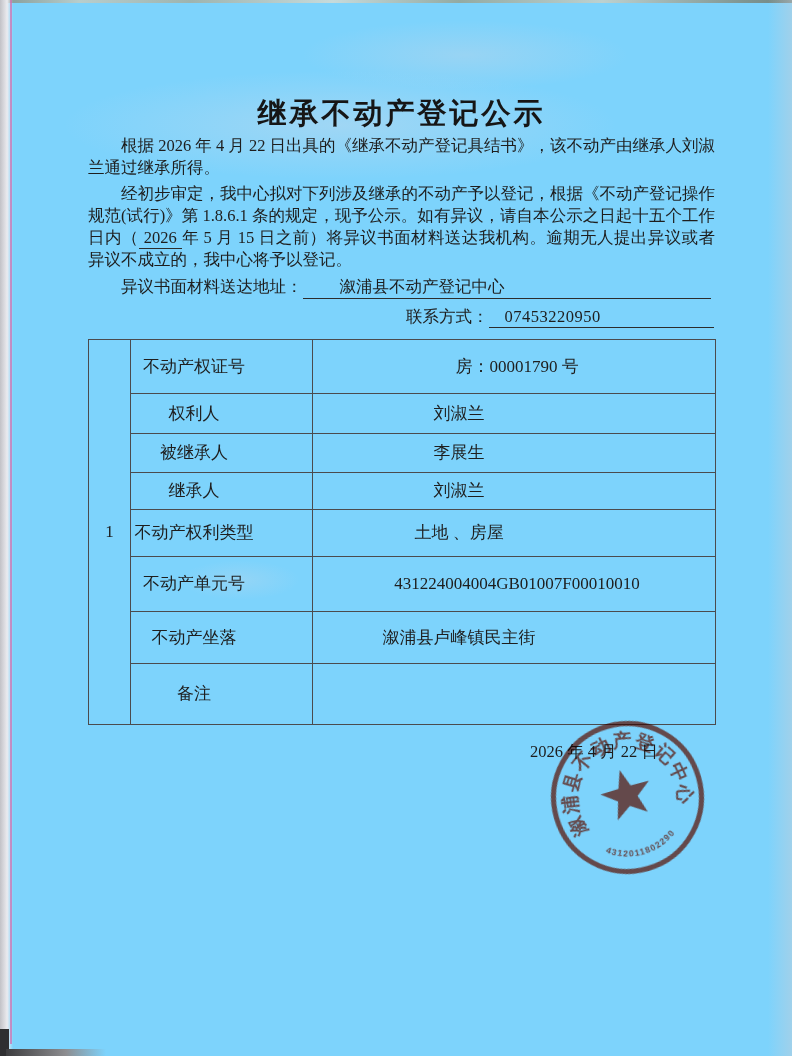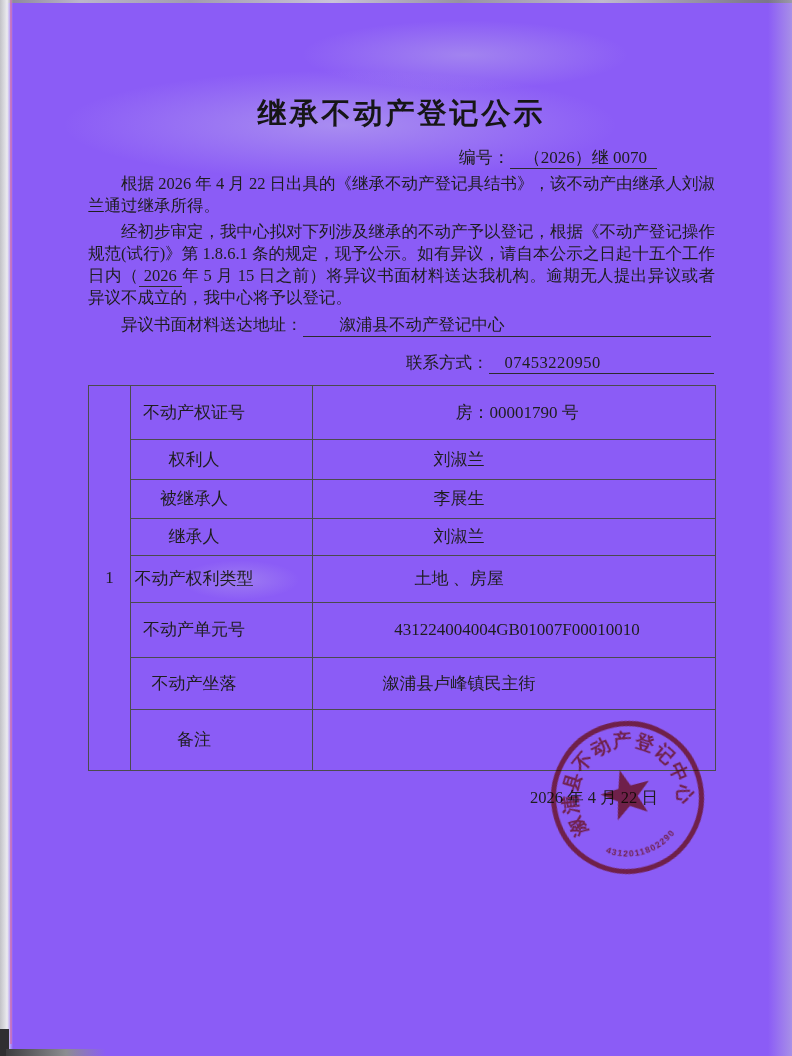--- a/index.html
+++ b/index.html
@@ -4,21 +4,21 @@
 <style>
   * { margin:0; padding:0; box-sizing:border-box; }
   html,body { width:792px; height:1056px; }
   body {
     font-family:"Liberation Serif","DejaVu Serif",serif;
     color:#1e1e1e;
     background:#ffffff;
     position:relative;
     overflow:hidden;
   }
-  .page { position:absolute; inset:0; background:#8b5cf6; }
+  .page { position:absolute; inset:0; background:#7dd3fc; }
 
   
   .smudge { position:absolute; border-radius:50%; pointer-events:none; }
   .smudge.s1 { left:60px; top:70px; width:560px; height:110px; background:radial-gradient(ellipse at center, rgba(216,220,232,.38), rgba(255,255,255,0) 70%); }
   .smudge.s2 { left:300px; top:20px; width:330px; height:70px; background:radial-gradient(ellipse at center, rgba(210,214,226,.32), rgba(255,255,255,0) 70%); }
   .smudge.s3 { left:180px; top:560px; width:120px; height:40px; background:radial-gradient(ellipse at center, rgba(214,218,228,.25), rgba(255,255,255,0) 70%); }
   .edge-top { position:absolute; top:0; left:0; width:100%; height:3px;
     background:linear-gradient(90deg,#848a7b 0%,#c7ccc0 10%,#a6ac9c 24%,#d9dcd2 42%,#99a08c 58%,#ccd0c4 76%,#7f8576 94%,#6e7466 100%); opacity:.8; }
   .edge-left { position:absolute; left:0; top:0; width:13px; height:100%;
     background:linear-gradient(90deg,#c2c2c7 0%,#ebebef 55%,rgba(255,255,255,0) 100%); }
@@ -36,21 +36,21 @@
     font-family:"Liberation Sans","DejaVu Sans",sans-serif;
     font-weight:700; font-size:29px; letter-spacing:3px; color:#161616; line-height:1.2;
   }
   .doc-number { margin-top:15px; text-align:right; padding-right:58px; font-size:17px; }
   .doc-number .u { border-bottom:1.3px solid #2c2c2c; padding:0 10px 1px 14px; }
   p.body-par { margin-top:4px; font-size:16.5px; line-height:22px; text-align:justify; text-indent:2em; }
   .blank-u { border-bottom:1.3px solid #2c2c2c; padding:0 5px 1px 5px; }
   .addr-line { margin-top:5px; font-size:16.5px; text-indent:2em; white-space:nowrap; }
   .fill { display:inline-block; border-bottom:1.3px solid #2c2c2c; }
   .fill.addr { width:408px; padding-left:4px; }
-  .contact-line { margin-top:15px; padding-left:318px; font-size:16.5px; white-space:nowrap; }
+  .contact-line { margin-top:7px; padding-left:318px; font-size:16.5px; white-space:nowrap; }
   .fill.phone { width:225px; padding-left:16px; letter-spacing:.5px; }
 
   
   table.regtable { margin-top:11px; width:627px; border-collapse:collapse; table-layout:fixed; border:1.6px solid #3e3e40; }
   table.regtable td { border:1px solid #4b4b4d; font-size:17px; overflow:hidden;font-family:Liberation Serif, serif; }
   td.t-idx { width:42px; text-align:center; font-size:16px; }
   td.t-label { width:182px; text-align:center; padding-right:55px; }
   td.t-val { width:403px; text-align:center; padding-right:110px; }
   td.t-val.left { text-align:center; padding-left:10px; padding-right:4px; }
   tr.r1 { height:54px; } tr.r2 { height:40px; } tr.r3 { height:39px; } tr.r4 { height:37px; }
@@ -77,21 +77,20 @@
   <div class="smudge s3"></div>
   <div class="edge-top"></div>
   <div class="edge-left"></div>
   <div class="pink-line"></div>
   <div class="edge-right"></div>
 
   <div class="content">
 
     <div class="doc-title">继承不动产登记公示</div>
 
-    <div class="doc-number"><span>编号：</span><span class="u">（2026）继 0070</span></div>
 
     <p class="body-par">根据 2026 年 4 月 22 日出具的《继承不动产登记具结书》，该不动产由继承人刘淑兰通过继承所得。</p>
 
     <p class="body-par"><span>经初步审定，我中心拟对下列涉及继承的不动产予以登记，根据《不动产登记操作规范(试行)》第 1.8.6.1 条的规定，现予公示。如有异议，请自本公示之日起十五个工作日内（</span><span class="blank-u">2026</span><span>年 5 月 15 日之前）将异议书面材料送达我机构。逾期无人提出异议或者异议不成立的，我中心将予以登记。</span></p>
 
     <div class="addr-line"><span>异议书面材料送达地址：</span><span class="fill addr">溆浦县不动产登记中心</span></div>
 
     <div class="contact-line"><span>联系方式：</span><span class="fill phone">07453220950</span></div>
 
     <table class="regtable">

